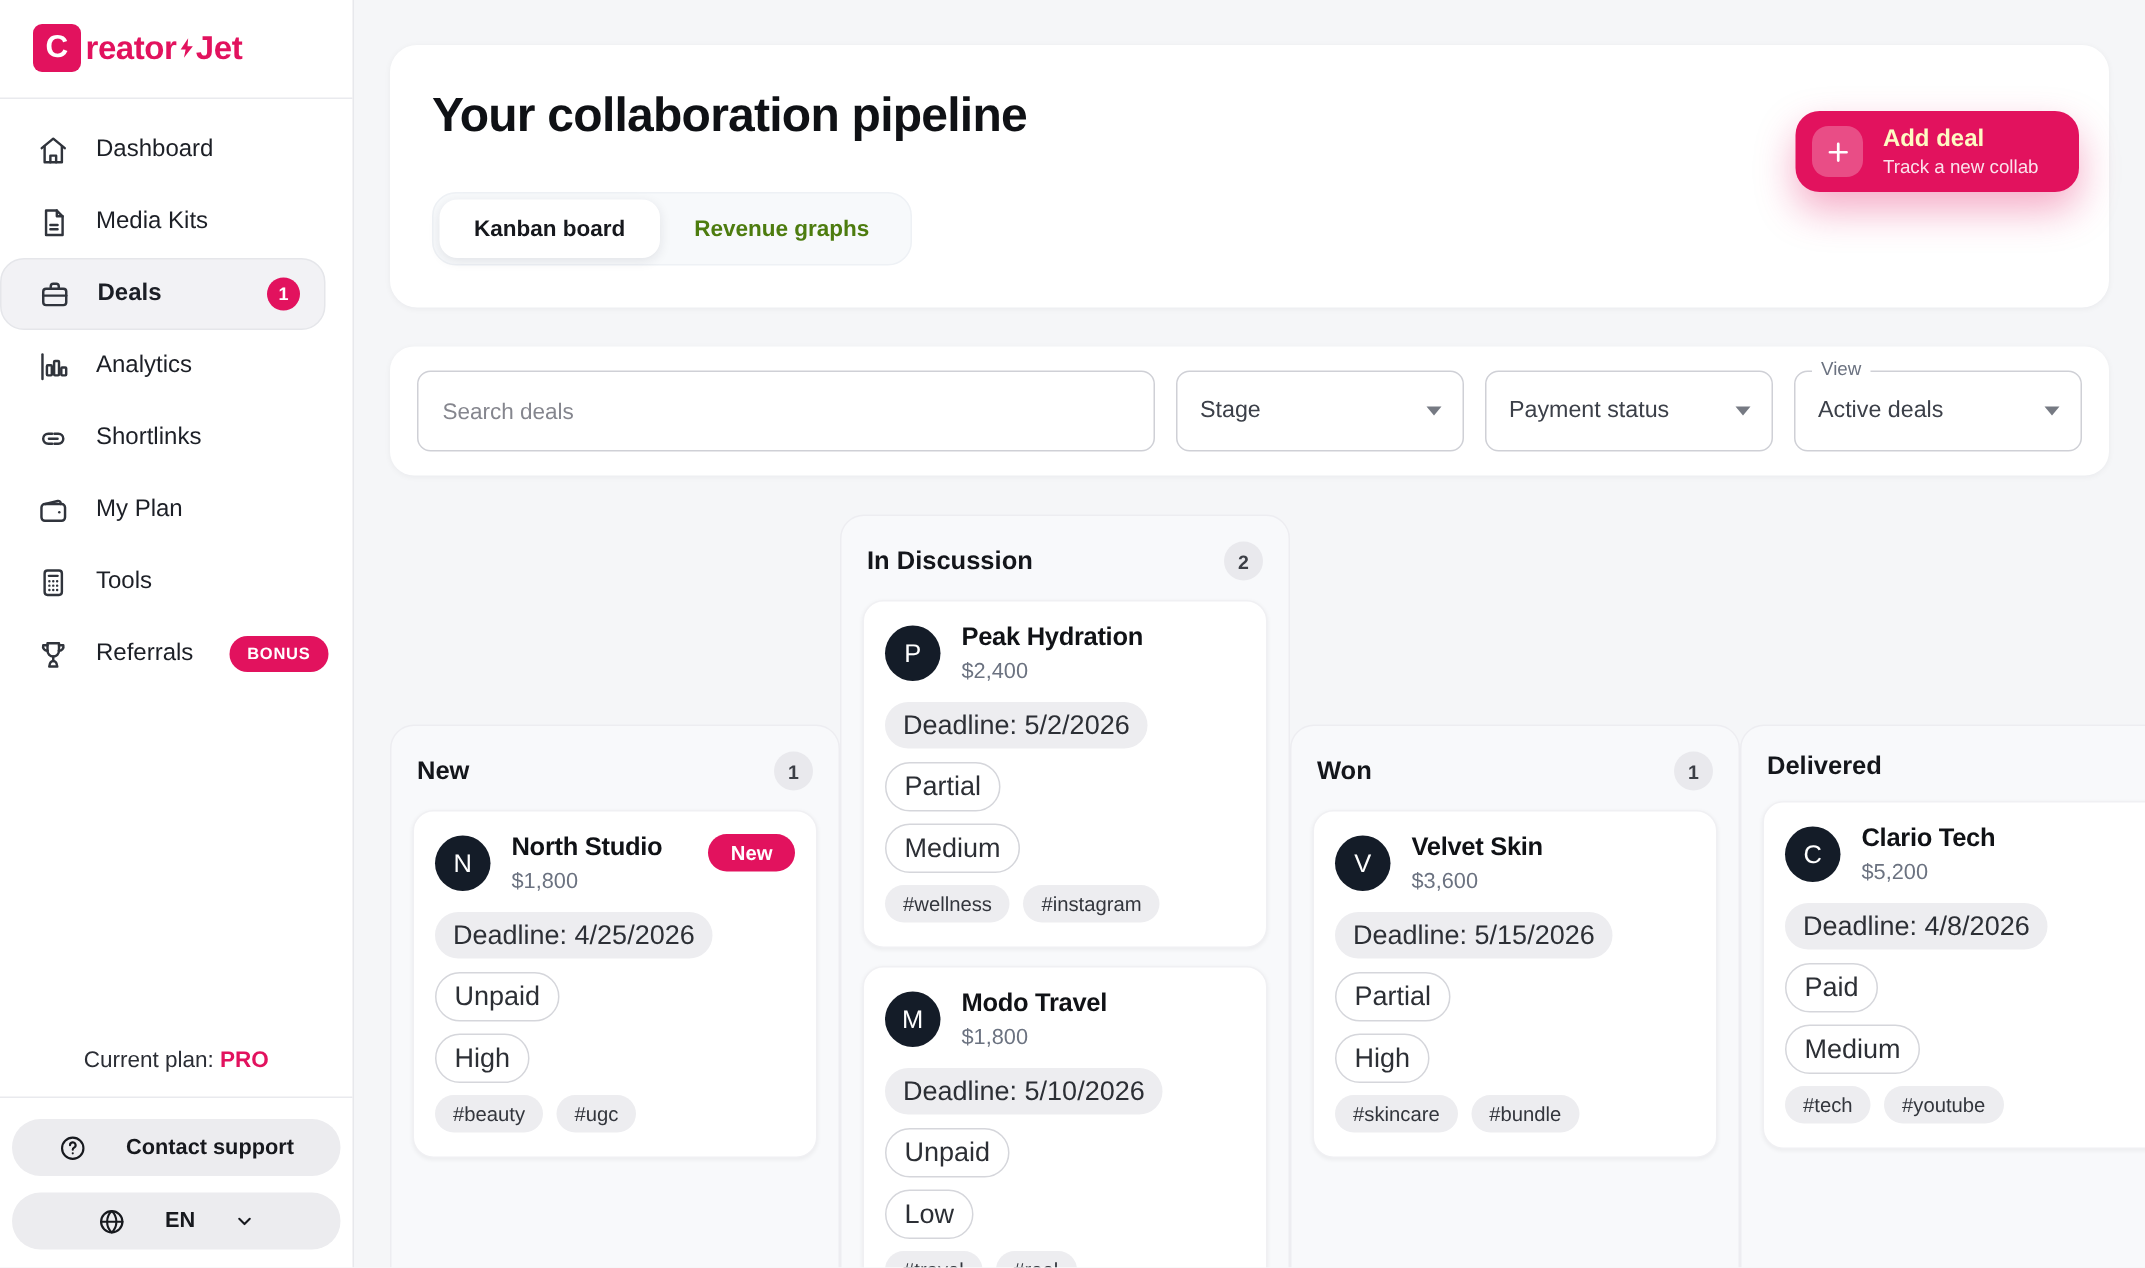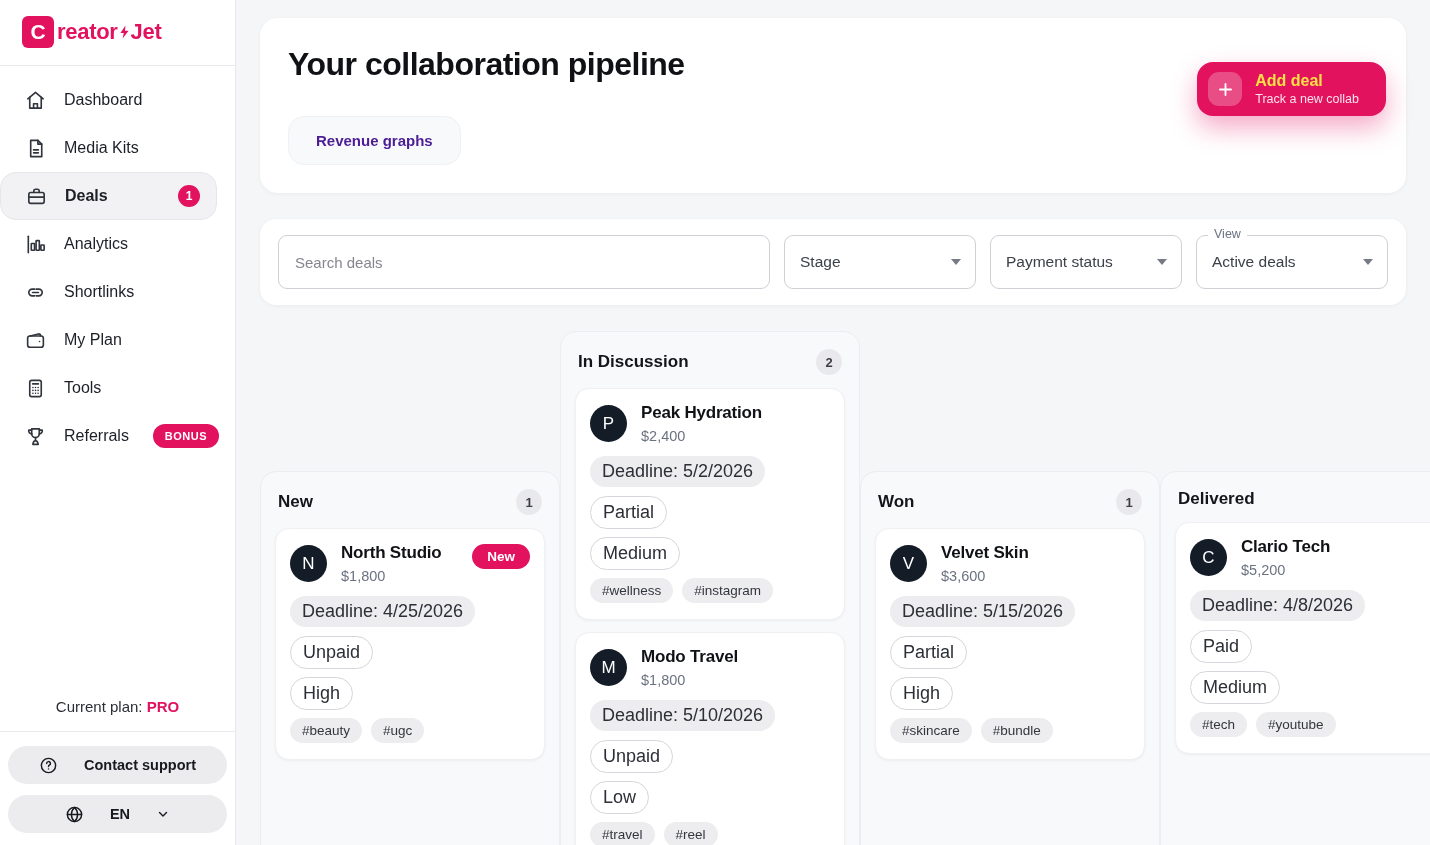--- a/index.html
+++ b/index.html
@@ -21,32 +21,32 @@
   .nav-count { margin-left:auto; width:22px; height:22px; border-radius:50%; background:#e2125e; color:#fff; font-size:12px; font-weight:700; display:flex; align-items:center; justify-content:center; }
   .nav-tag { margin-left:auto; background:#e2125e; color:#fff; font-size:11px; font-weight:700; letter-spacing:.5px; padding:6px 12px; border-radius:999px; }
   .sidebar-spacer { flex:1; }
   .plan-line { text-align:center; font-size:15px; color:#2b2e35; padding-bottom:16px; }
   .plan-line b { color:#e2125e; font-weight:800; }
   .sidebar-footer { border-top:1px solid #e9eaee; padding:14px 8px 12px; display:flex; flex-direction:column; gap:11px; }
   .pill-btn { display:flex; align-items:center; justify-content:center; gap:26px; height:38px; border-radius:999px; background:#ececef; border:none; font-family:inherit; font-size:14.5px; font-weight:700; color:#17191e; cursor:pointer; }
   .pill-btn .picon { display:flex; align-items:center; color:#17191e; }
 
   
-  .main { flex:1; padding:18px 24px 0; overflow:hidden; }
+  .main { flex:1; padding:30px 24px 0; overflow:hidden; }
 
   .header-card { position:relative; background:#fff; border-radius:18px; padding:25px 28px 28px; box-shadow:0 1px 4px rgba(20,22,30,.05); margin-bottom:26px; }
   .page-title { font-size:32px; font-weight:800; letter-spacing:-0.5px; color:#0f1115; margin:3px 0 12px; }
   .page-subtitle { font-size:16px; line-height:1.55; color:#4b5563; max-width:690px; }
   .tabs { display:inline-flex; align-items:center; background:#f7f9fb; border:1px solid #eef1f5; border-radius:16px; padding:4px; margin-top:21px; }
-  .tab { padding:11px 23px; border-radius:12px; font-size:15px; font-weight:700; color:#4c1d95; cursor:pointer; }
+  .tab { padding:11px 23px; border-radius:12px; font-size:15px; font-weight:700; color:#4d7c0f; cursor:pointer; }
   .tab.active { background:#fff; color:#16181d; box-shadow:0 2px 8px rgba(25,30,45,.10); }
   .add-deal { position:absolute; top:44px; right:20px; display:flex; align-items:center; gap:13px; background:#e2125e; border:none; border-radius:16px; padding:10px 27px 10px 11px; cursor:pointer; box-shadow:0 12px 26px rgba(226,18,94,.35); font-family:inherit; }
   .add-plus { width:34px; height:34px; border-radius:11px; background:rgba(255,255,255,.25); display:flex; align-items:center; justify-content:center; color:#fff; }
   .add-text { text-align:left; }
-  .add-title { color:#fde047; font-size:16px; font-weight:800; }
+  .add-title { color:#fef9c3; font-size:16px; font-weight:800; }
   .add-sub { color:rgba(255,255,255,.88); font-size:12.5px; margin-top:2px; }
 
   .filter-card { background:#fff; border-radius:16px; padding:16px 18px; box-shadow:0 1px 4px rgba(20,22,30,.05); display:flex; gap:14px; margin-bottom:26px; }
   .search-input { flex:1; height:54px; border:1px solid #cfd0d6; border-radius:9px; padding:0 16px; font-family:inherit; font-size:15px; color:#17191e; background:#fff; outline:none; }
   .search-input::placeholder { color:#85868e; }
   .select { width:192px; flex:none; height:54px; border:1px solid #cfd0d6; border-radius:9px; display:flex; align-items:center; justify-content:space-between; padding:0 14px 0 15px; font-size:15.5px; color:#3c4049; cursor:pointer; position:relative; background:#fff; }
   .select-arrow { width:0; height:0; border-left:5px solid transparent; border-right:5px solid transparent; border-top:6px solid #767a83; }
   .select .floating-label { position:absolute; top:-9px; left:11px; background:#fff; padding:0 6px; font-size:12.5px; color:#6b7280; }
 
   
@@ -206,20 +206,21 @@
           </span>
       </button>
     </div>
   </aside>
 
   <main class="main">
 
     <section class="header-card">
       <h1 class="page-title">Your collaboration pipeline</h1>
       <div class="tabs" id="tabs">
+          <div class="tab active">Kanban board</div>
           <div class="tab">Revenue graphs</div>
         </div>
       <button class="add-deal">
         <span class="add-plus">
             <svg width="19" height="19" viewBox="0 0 24 24" fill="none" stroke="#fff" stroke-width="2.3" stroke-linecap="round">
               <path d="M12 5v14M5 12h14"></path>
             </svg>
           </span>
         <span class="add-text">
           <div class="add-title">Add deal</div>

